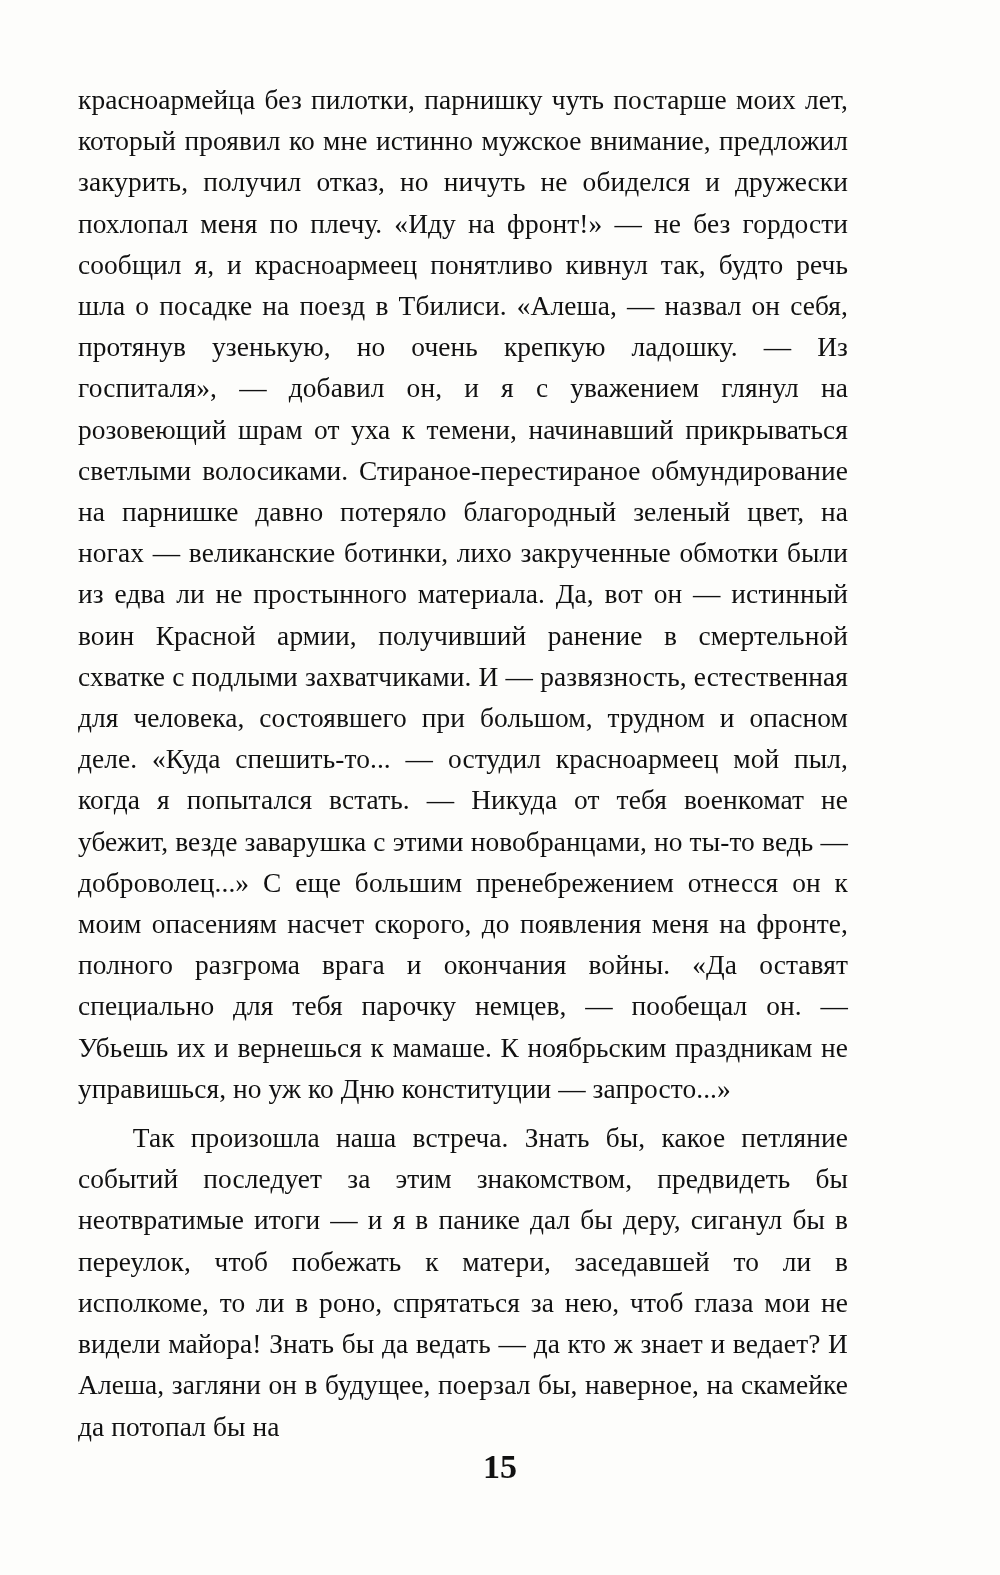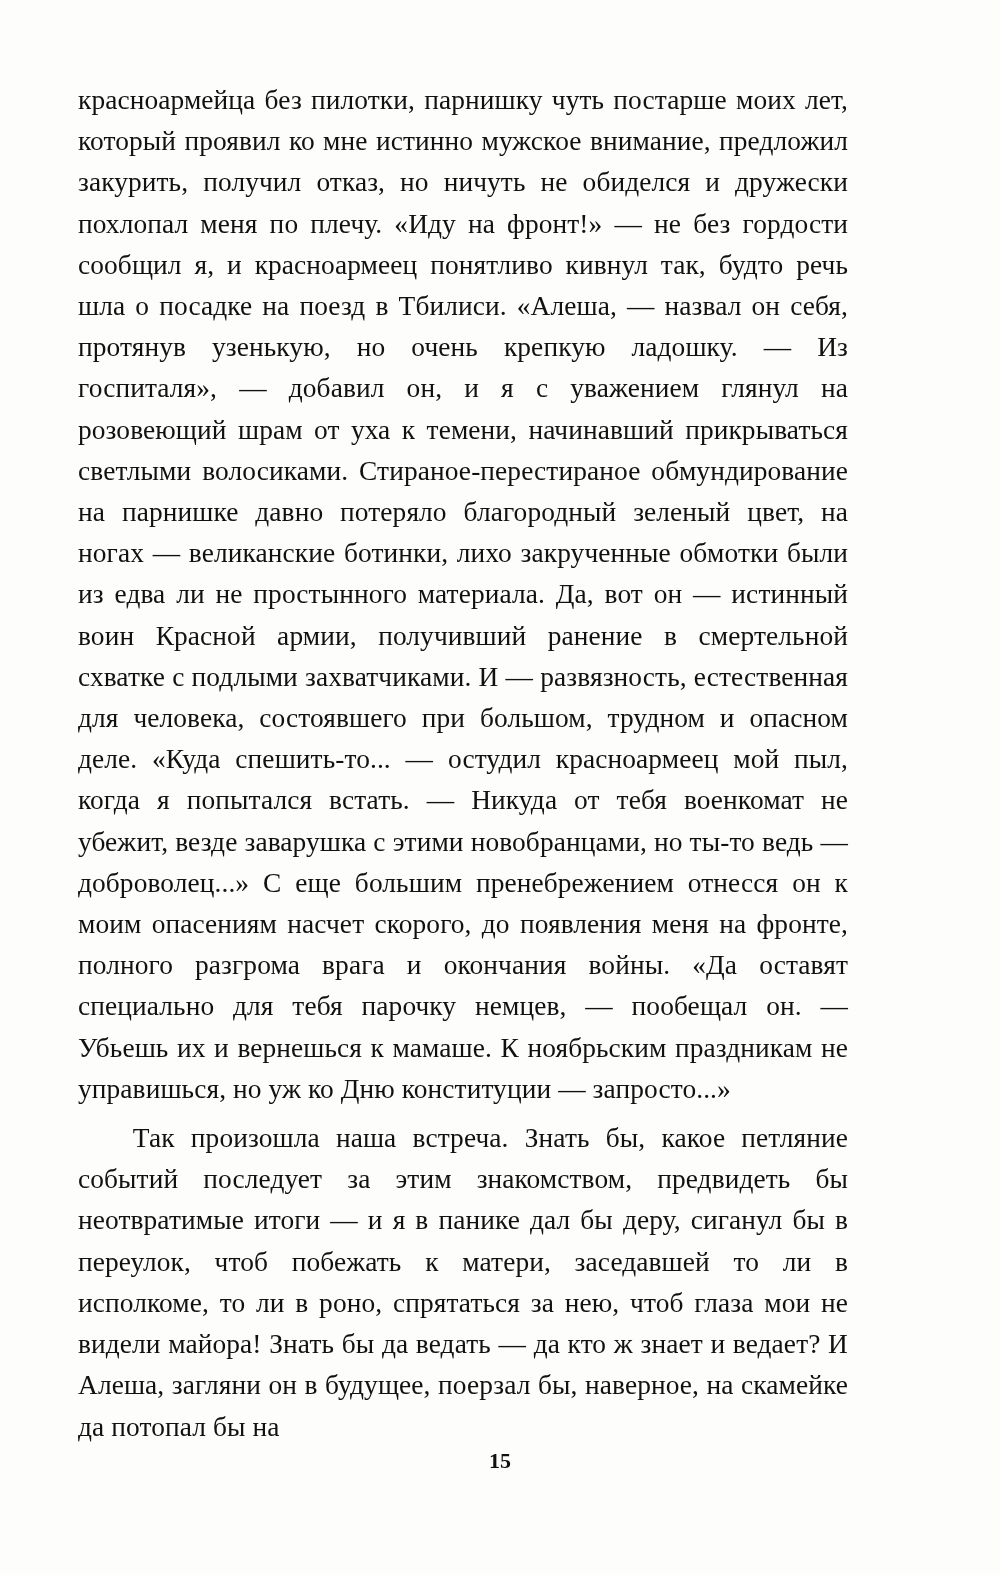--- a/index.html
+++ b/index.html
@@ -41,21 +41,21 @@
     -webkit-hyphens: manual;
     hyphens: manual;
   }
   .folio {
     position: absolute;
     left: 0;
     right: 0;
     top: 1448px;
     text-align: center;
     font-family: "Liberation Serif", "DejaVu Serif", serif;
-    font-size: 22px;
+    font-size: 34px;
     font-weight: bold;
     color: #111111;
   }
 </style>
 </head>
 <body>
 
 <div class="page">
   <div class="text-column">
     <p class="para">красноармейца без пилотки, парнишку чуть постарше моих лет, который проявил ко мне истинно мужское внимание, предложил закурить, получил отказ, но ничуть не обиделся и дружески похлопал меня по плечу. «Иду на фронт!» — не без гордости сообщил я, и красноармеец понятливо кивнул так, будто речь шла о посадке на поезд в Тбилиси. «Алеша, — назвал он себя, протянув узенькую, но очень крепкую ладошку. — Из госпиталя», — добавил он, и я с уважением глянул на розовеющий шрам от уха к темени, начинавший прикрываться светлыми волосиками. Стираное-перестираное обмундирование на парнишке давно потеряло благородный зеленый цвет, на ногах — великанские ботинки, лихо закрученные обмотки были из едва ли не простынного материала. Да, вот он — истинный воин Красной армии, получивший ранение в смертельной схватке с подлыми захватчиками. И — развязность, естественная для человека, состоявшего при большом, трудном и опасном деле. «Куда спешить-то... — остудил красноармеец мой пыл, когда я попытался встать. — Никуда от тебя военкомат не убежит, везде заварушка с этими новобранцами, но ты-то ведь — доброволец...» С еще большим пренебрежением отнесся он к моим опасениям насчет скорого, до появления меня на фронте, полного разгрома врага и окончания войны. «Да оставят специально для тебя парочку немцев, — пообещал он. — Убьешь их и вернешься к мамаше. К ноябрьским праздникам не управишься, но уж ко Дню конституции — запросто...»</p>

